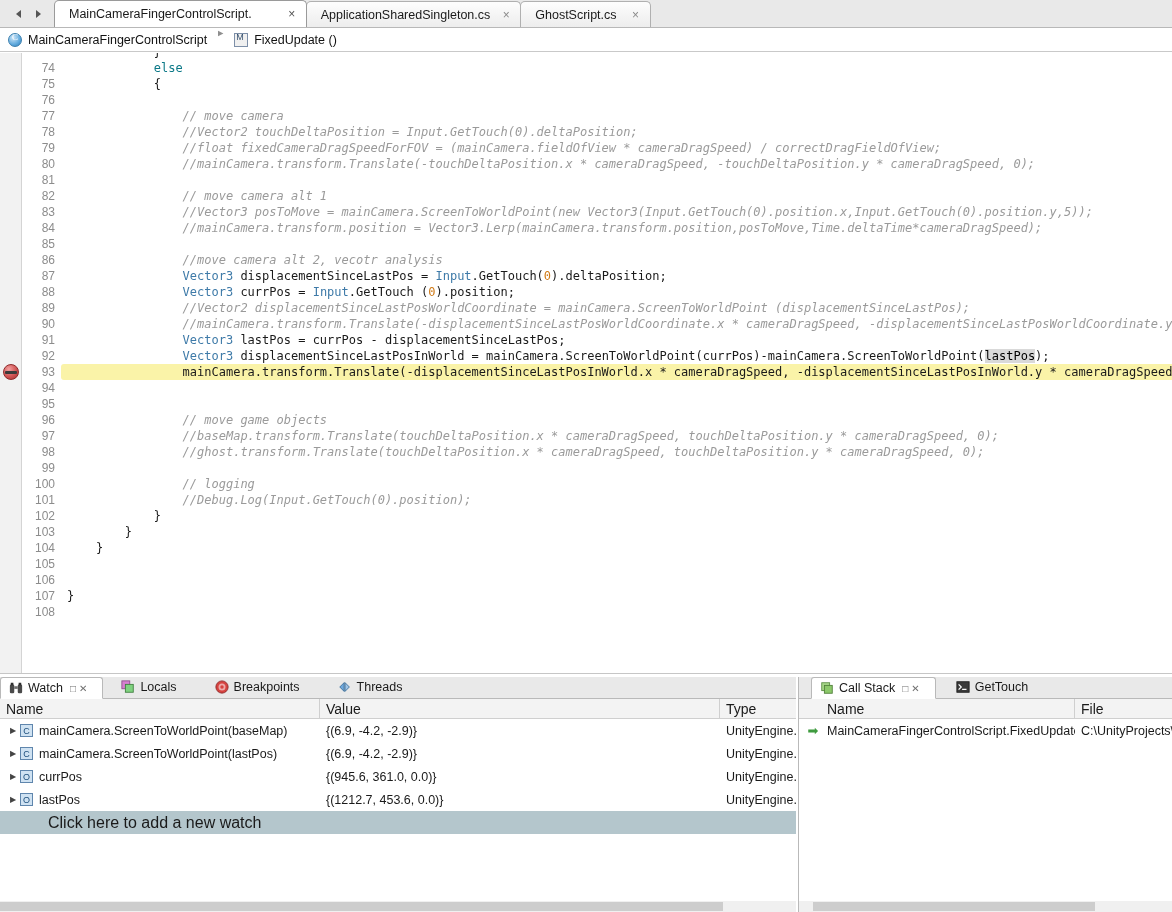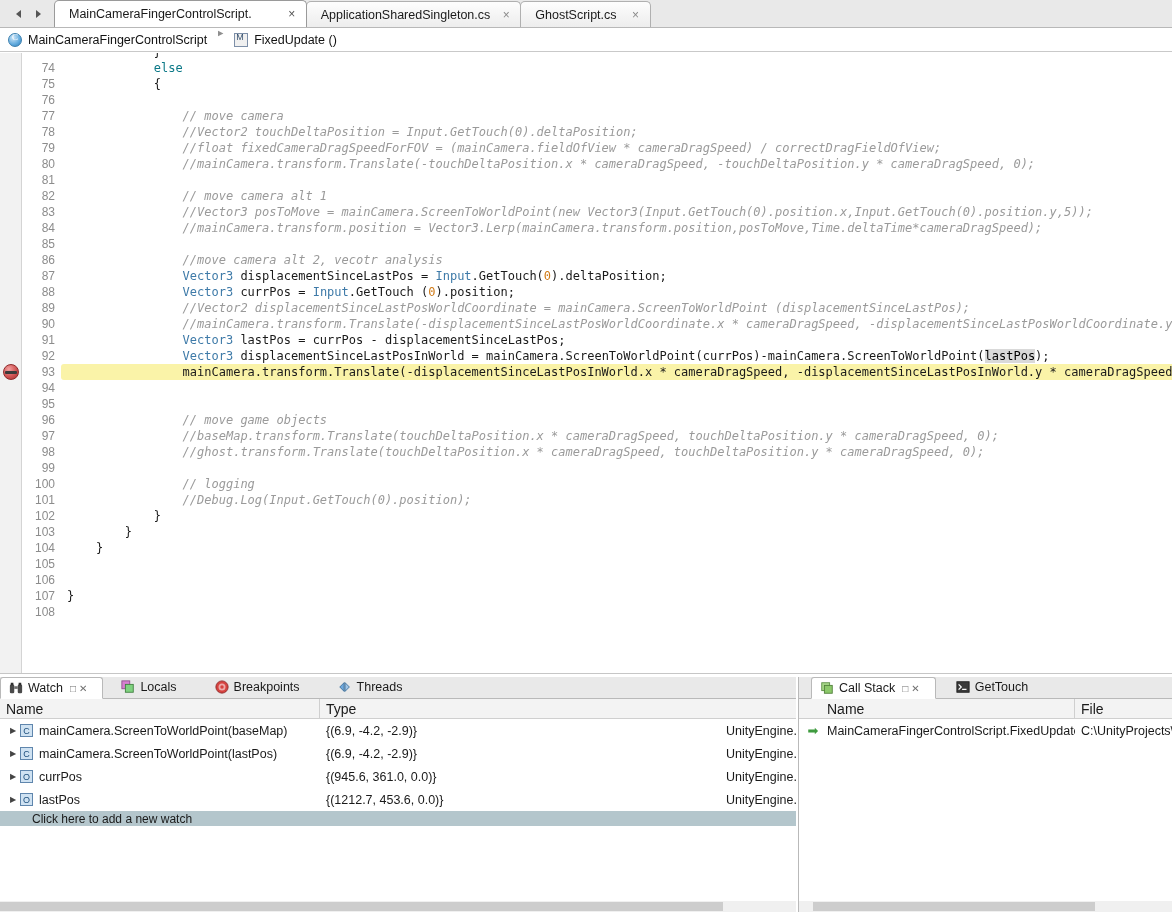--- a/index.html
+++ b/index.html
@@ -302,26 +302,26 @@
     border: 1px solid #5f86ad;
     background: #cfe2f2;
     color: #1d4f7c;
     font-size: 9px;
     display: flex; align-items: center; justify-content: center;
     box-sizing: border-box;
     margin-right: 6px;
     font-family: "Liberation Sans", sans-serif;
   }
   .addwatch-row {
-    height: 15px;
+    height: 23px;
     background: #b4c6cc;
     display: flex;
     align-items: center;
-    padding-left: 32px;
-    font-size: 12px;
+    padding-left: 48px;
+    font-size: 16px;
     color: #1a1a1a;
     box-sizing: border-box;
   }
   .cs-arrow {
     width: 16px; min-width: 16px;
     color: #3f9b3f;
     font-size: 13px;
     display: flex; align-items: center; justify-content: center;
     margin-right: 2px;
   }
@@ -434,20 +434,21 @@
         <svg class="ti" viewBox="0 0 16 16">
           <path d="M2 8 L7 3 L7 13 Z" fill="#6fa8dc" stroke="#3b6e99"></path>
           <path d="M8 3 L13 8 L8 13 Z" fill="#9fc5e8" stroke="#3b6e99"></path>
         </svg>
         <span class="pt-label">Threads</span>
       </div>
     </div>
 
     <div class="grid-head">
       <div class="gh-cell" style="width:320px">Name</div>
+      <div class="gh-cell" style="width:400px">Value</div>
       <div class="gh-cell" style="width:76px;border-right:none">Type</div>
     </div>
 
     <div id="watch-rows">
         <div class="grid-row">
           <div class="gr-cell" style="width: 320px;">
             <span class="expander">▶</span>
             <span class="vicon">C</span>
             <span>mainCamera.ScreenToWorldPoint(baseMap)</span>
           </div>

